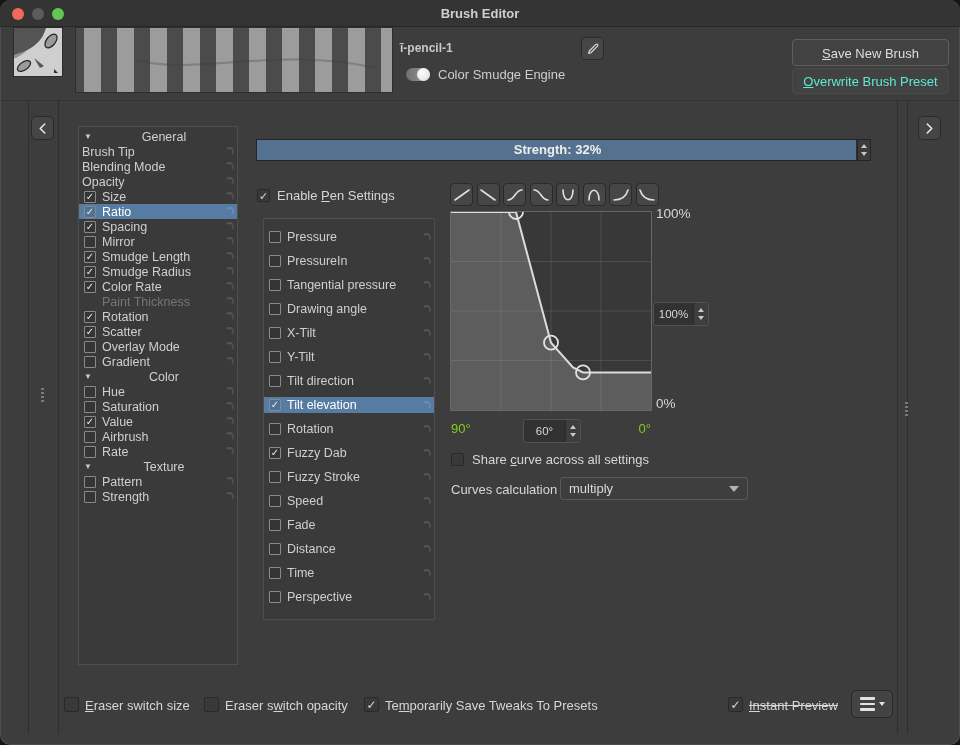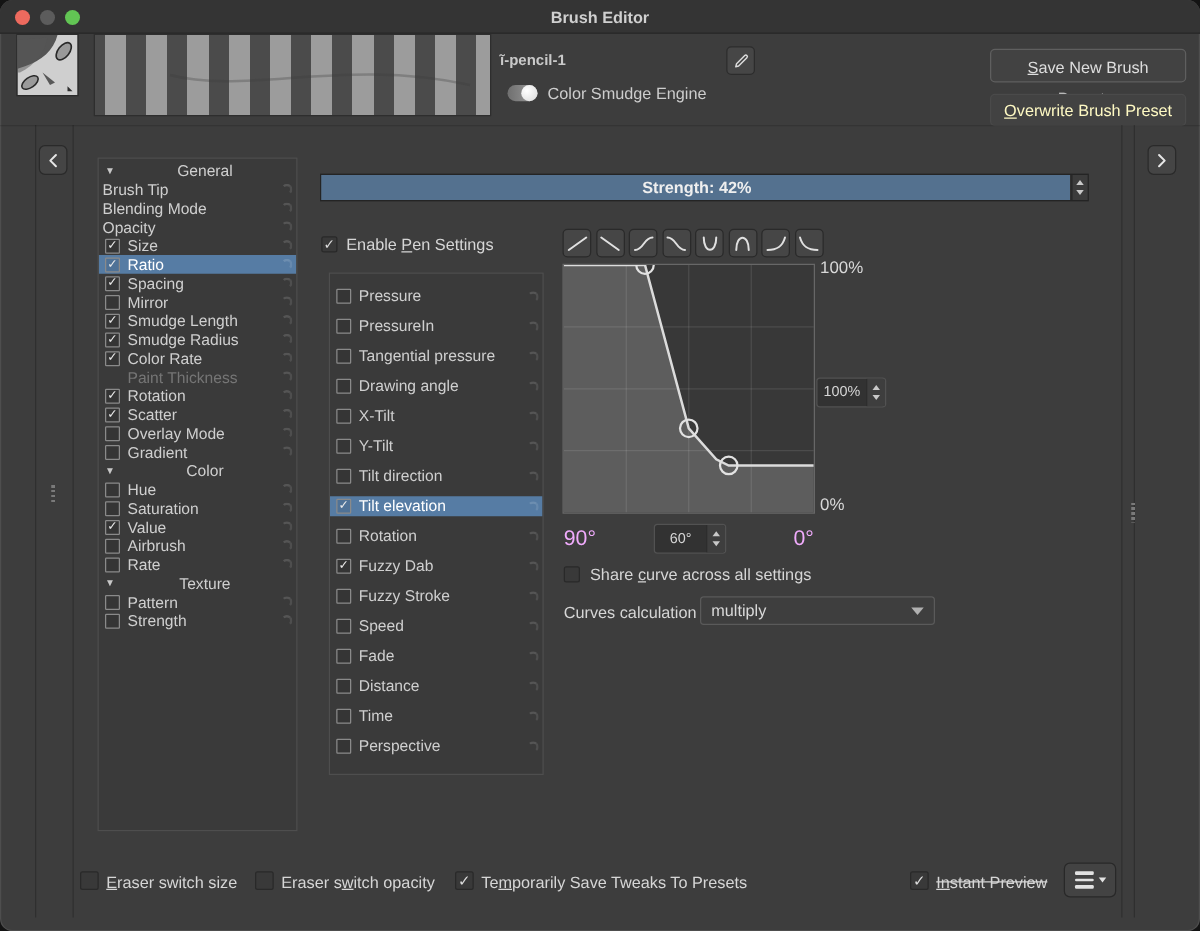--- a/index.html
+++ b/index.html
@@ -19,21 +19,21 @@
   .scratchpad{position:absolute;left:75px;top:27px;width:318px;height:66px;border:1px solid #2e2e2e;
     background:repeating-linear-gradient(90deg,#4b4b4b 0 8px,#9c9c9c 8px 25px,#4b4b4b 25px 33px);}
   .scratchpad svg{position:absolute;left:0;top:0;}
   .brush-name{position:absolute;left:400px;top:41px;font-size:12px;font-weight:bold;color:#c9c9c9;}
   .editbtn{position:absolute;left:581px;top:37px;width:23px;height:23px;background:#464646;border:1px solid #2c2c2c;border-radius:4px;display:flex;align-items:center;justify-content:center;}
   .toggle{position:absolute;left:406px;top:68px;width:24px;height:13px;border-radius:7px;background:linear-gradient(90deg,#6f6f6f,#9f9f9f);}
   .toggle .knob{position:absolute;right:0;top:0;width:13px;height:13px;border-radius:50%;background:radial-gradient(circle at 35% 35%,#ffffff,#d9d9d9);}
   .engine-label{position:absolute;left:438px;top:67px;font-size:13px;color:#cdcdcd;}
   .btn{position:absolute;background:#424242;border:1px solid #5f5f5f;border-radius:4px;color:#dedede;font-size:13px;text-align:center;}
   .btn.save{left:792px;top:39px;width:157px;height:27px;line-height:25px;}
-  .btn.overwrite{left:792px;top:75px;width:157px;height:26px;line-height:24px;color:#fef9c3;border-color:#4a4a4a;}
+  .btn.overwrite{left:792px;top:68px;width:157px;height:26px;line-height:24px;color:#5eead4;border-color:#4a4a4a;}
   .mn{text-decoration:underline;}
 
   
   .vline{position:absolute;top:100px;bottom:11px;width:1px;background:rgba(0,0,0,0.22);}
   .hline{position:absolute;left:0;top:100px;width:960px;height:1px;background:rgba(0,0,0,0.14);}
   .navbtn{position:absolute;top:116px;width:23px;height:24px;background:#454545;border:1px solid #2a2a2a;border-radius:5px;display:flex;align-items:center;justify-content:center;}
   .navbtn.prev{left:31px;}
   .navbtn.next{left:918px;}
   .dots{position:absolute;width:3px;height:16px;background:repeating-linear-gradient(180deg,#7a7a7a 0 2px,transparent 2px 4px);}
 
@@ -69,21 +69,21 @@
   
   .presets{position:absolute;left:450px;top:183px;display:flex;gap:3.5px;}
   .preset{width:23px;height:23px;background:#464646;border:1px solid #2a2a2a;border-radius:4px;display:flex;align-items:center;justify-content:center;}
 
   
   .curvebox{position:absolute;left:451px;top:212px;width:200px;height:198px;outline:1px solid rgba(255,255,255,0.22);}
   .ylab{position:absolute;left:656px;font-size:13.5px;color:#d8d8d8;}
   .spinbox{position:absolute;height:24px;background:#323232;border:1px solid #525252;border-radius:3px;display:flex;align-items:center;}
   .spinbox .spinval{flex:1;text-align:center;font-size:11.5px;color:#d6d6d6;}
   .spinbox .spinbtns{width:15px;height:100%;display:flex;flex-direction:column;align-items:center;justify-content:space-evenly;background:#3e3e3e;border-left:1px solid #2b2b2b;border-radius:0 2px 2px 0;}
-  .xlab{position:absolute;font-size:17px;color:#f0abfc;}
+  .xlab{position:absolute;font-size:13px;color:#84cc16;}
 
   .share-row{position:absolute;left:451px;top:452px;display:flex;align-items:center;gap:8px;}
   .calc-label{position:absolute;left:451px;top:482px;}
   .dropdown{position:absolute;left:560px;top:477px;width:188px;height:23px;background:#3e3e3e;border:1px solid #5a5a5a;border-radius:3px;display:flex;align-items:center;padding:0 8px;font-size:13px;color:#d9d9d9;}
   .dd-arrow{margin-left:auto;width:0;height:0;border-left:5px solid transparent;border-right:5px solid transparent;border-top:6px solid #b0b0b0;}
 
   
   .foot-cb{position:absolute;top:697px;width:15px;height:15px;font-size:12px;line-height:14px;}
   .foot-label{position:absolute;top:698px;font-size:13px;color:#d6d6d6;}
   .strike{text-decoration:line-through;}
@@ -272,21 +272,21 @@
       </div>
       <div class="lrow">
         <span class="cb"></span>
         <span class="llabel">Strength</span>
         <span class="arc"></span>
       </div>
     </div>
 
   <div class="slider">
     <div class="fill" style="width: calc(100% - 14px); background: rgb(84, 113, 143);"></div>
-    <div class="sl-label">Strength: 42%</div>
+    <div class="sl-label">Strength: 32%</div>
     <div class="spincol">
       <i class="tri-up"></i>
       <i class="tri-down"></i>
     </div>
   </div>
 
   <div class="enable-pen">
     <span class="cbx">✓</span>
     <span class="label13"><span>Enable </span><span class="mn">P</span><span>en Settings</span></span>
   </div>

